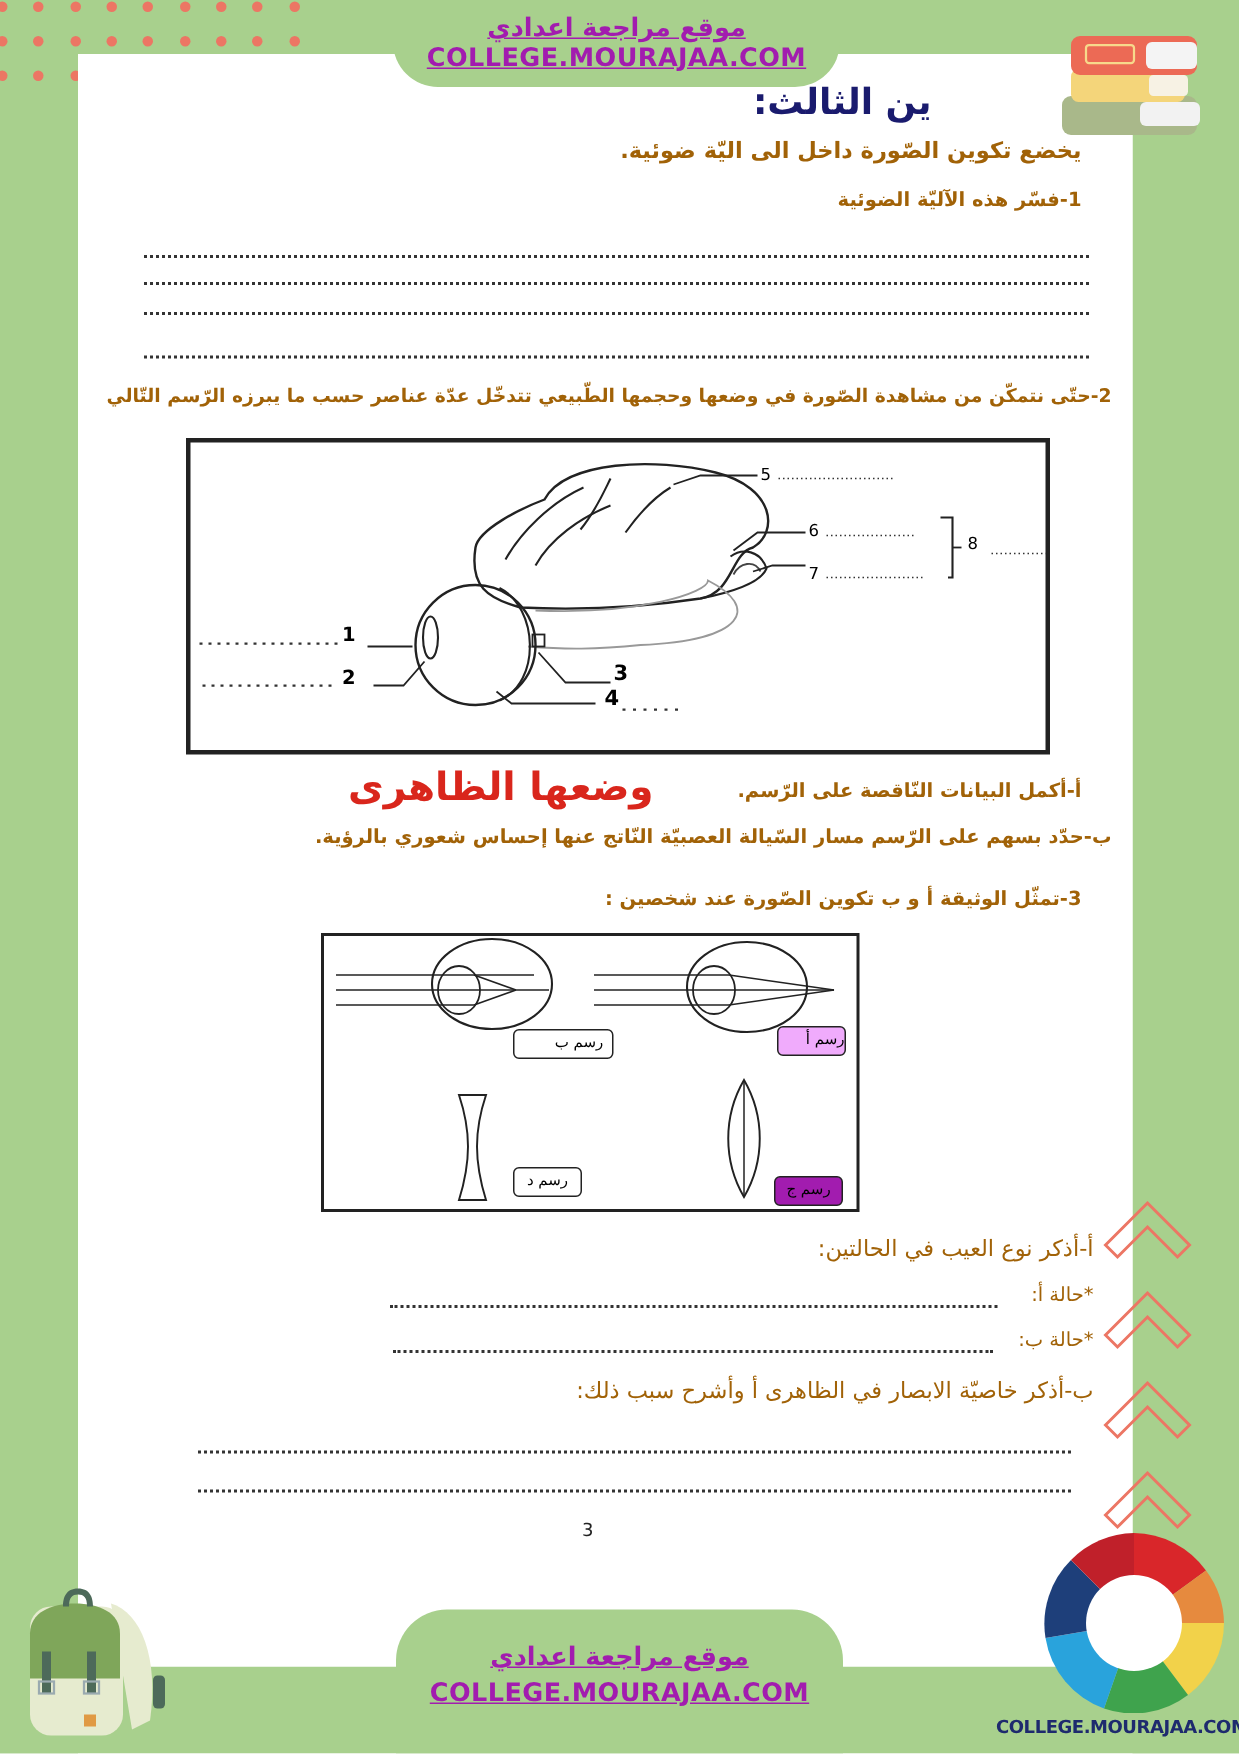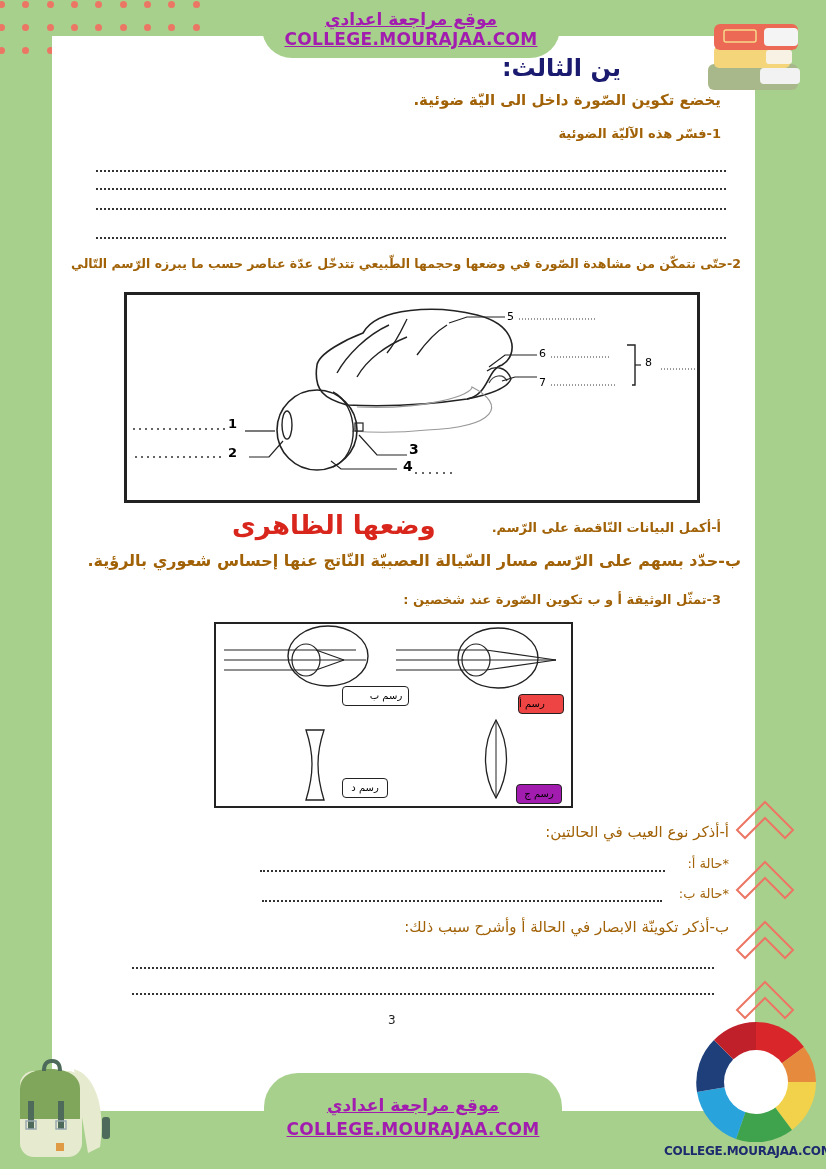--- a/index.html
+++ b/index.html
@@ -127,21 +127,21 @@
   <span style="position:absolute;left:282px;top:146px;font-size:14px;font-weight:bold;">3</span>
   <span style="position:absolute;left:276px;top:163px;font-size:14px;font-weight:bold;">4</span>
   <span style="position:absolute;left:380px;top:15px;font-size:11px;">5</span>
   <span style="position:absolute;left:412px;top:52px;font-size:11px;">6</span>
   <span style="position:absolute;left:412px;top:81px;font-size:11px;">7</span>
   <span style="position:absolute;left:518px;top:61px;font-size:11px;">8</span>
 </div>
 
 <div class="ar bold" style="right:105px;top:520px;font-size:13px;">أ-أكمل البيانات النّاقصة على الرّسم.</div>
 <div class="ar bold" style="left:232px;top:510px;font-size:26px;color:#d9261c;direction:rtl;">وضعها الظاهرى</div>
-<div class="ar bold" style="right:85px;top:551px;font-size:16px;white-space:nowrap;">ب-حدّد بسهم على الرّسم مسار السّيالة العصبيّة النّاتج عنها إحساس شعوري بالرؤية.</div>
+<div class="ar bold" style="right:85px;top:551px;font-size:13px;white-space:nowrap;">ب-حدّد بسهم على الرّسم مسار السّيالة العصبيّة النّاتج عنها إحساس شعوري بالرؤية.</div>
 
 <div class="ar bold" style="right:105px;top:592px;font-size:13px;">3-تمثّل الوثيقة أ و ب تكوين الصّورة عند شخصين :</div>
 
 <div class="box" style="left:214px;top:622px;width:355px;height:182px;border-width:2px;">
   <svg width="355" height="182" viewBox="0 0 355 182">
 
     <ellipse cx="112" cy="32" rx="40" ry="30" fill="none" stroke="#222" stroke-width="1.4"></ellipse>
     <ellipse cx="90" cy="36" rx="14" ry="16" fill="none" stroke="#222" stroke-width="1.2"></ellipse>
     <line x1="8" y1="26" x2="140" y2="26" stroke="#222" stroke-width="1.1"></line>
     <line x1="8" y1="36" x2="150" y2="36" stroke="#222" stroke-width="1.1"></line>
@@ -156,34 +156,34 @@
     <line x1="180" y1="46" x2="270" y2="46" stroke="#222" stroke-width="1.1"></line>
     <line x1="270" y1="26" x2="340" y2="36" stroke="#222" stroke-width="1.1"></line>
     <line x1="270" y1="46" x2="340" y2="36" stroke="#222" stroke-width="1.1"></line>
 
     <path d="M90,106 L108,106 C100,130 100,150 108,176 L90,176 C98,150 98,130 90,106 Z" fill="none" stroke="#222" stroke-width="1.3"></path>
 
     <path d="M280,96 C294,120 294,150 280,174 C266,150 266,120 280,96 Z" fill="none" stroke="#222" stroke-width="1.3"></path>
     <line x1="280" y1="96" x2="280" y2="174" stroke="#222" stroke-width="1"></line>
   </svg>
   <div style="position:absolute;left:126px;top:62px;width:44px;height:18px;border:1.5px solid #222;border-radius:4px;font-size:10px;text-align:center;line-height:18px;direction:rtl;background:#fff;padding-left:21px;">رسم ب</div>
-  <div style="position:absolute;left:302px;top:70px;width:44px;height:18px;border:1.5px solid #222;border-radius:4px;font-size:10px;text-align:left;line-height:18px;direction:rtl;background:#ef4444;">رسم أ</div>
+  <div style="position:absolute;left:302px;top:60px;width:44px;height:18px;border:1.5px solid #222;border-radius:4px;font-size:10px;text-align:right;line-height:18px;direction:rtl;background:#f0abfc;">رسم أ</div>
   <div style="position:absolute;left:126px;top:154px;width:44px;height:18px;border:1.5px solid #222;border-radius:4px;font-size:10px;text-align:center;line-height:18px;direction:rtl;background:#fff;">رسم د</div>
   <div style="position:absolute;left:300px;top:160px;width:44px;height:18px;border:1.5px solid #222;border-radius:4px;font-size:10px;text-align:center;line-height:18px;direction:rtl;background:#a21caf;">رسم ج</div>
 </div>
 
 <div class="ar" style="right:97px;top:823px;font-size:15px;">أ-أذكر نوع العيب في الحالتين:</div>
 
 <div class="ar" style="right:97px;top:856px;font-size:13px;">*حالة أ:</div>
 <div class="dots" style="left:260px;width:405px;top:870px;"></div>
 
 <div class="ar" style="right:97px;top:886px;font-size:13px;">*حالة ب:</div>
 <div class="dots" style="left:262px;width:400px;top:900px;"></div>
 
-<div class="ar" style="right:97px;top:918px;font-size:15px;">ب-أذكر تكوينّة الابصار في الحالة أ وأشرح سبب ذلك:</div>
+<div class="ar" style="right:97px;top:918px;font-size:15px;">ب-أذكر خاصيّة الابصار في الظاهرى أ وأشرح سبب ذلك:</div>
 
 <div class="dots" style="left:132px;width:582px;top:967px;"></div>
 <div class="dots" style="left:132px;width:582px;top:993px;"></div>
 
 <div style="position:absolute;left:388px;top:1013px;font-size:12px;color:#222;">3</div>
 
 <div>
   <svg class="chev" style="left:733px;top:790px;" viewBox="0 0 64 64">
       <path d="M4,40 L32,12 L60,40 L52,48 L32,28 L12,48 Z" fill="none" stroke="#ec7664" stroke-width="2"></path>
     </svg>

